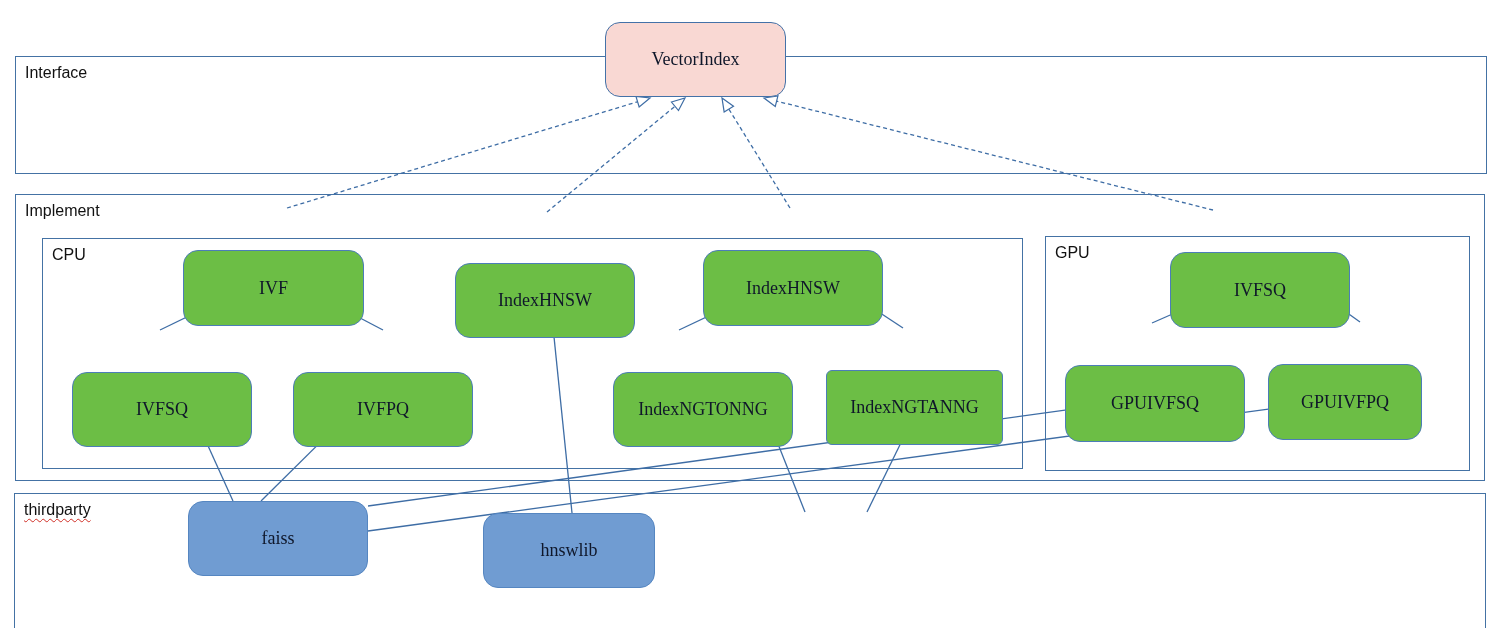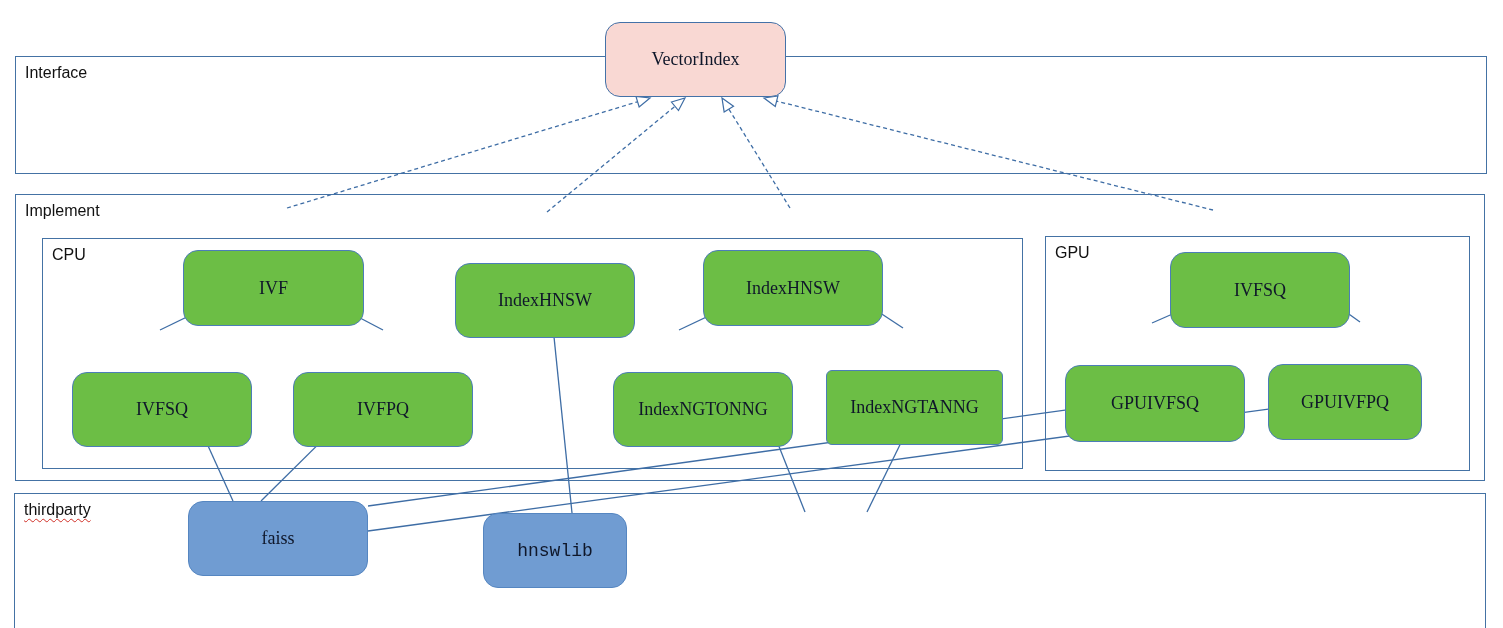--- a/index.html
+++ b/index.html
@@ -177,16 +177,16 @@
     </div>
     <div class="node impl" style="left: 1065px; top: 323px; width: 180px; height: 77px; justify-content: center;">
       <span>GPUIVFSQ</span>
     </div>
     <div class="node impl" style="left: 1268px; top: 322px; width: 154px; height: 76px;">
       <span>GPUIVFPQ</span>
     </div>
     <div class="node thirdparty" style="left: 188px; top: 501px; width: 180px; height: 75px; text-align: right;">
       <span>faiss</span>
     </div>
-    <div class="node thirdparty" style="left: 483px; top: 513px; width: 144px; height: 75px; font-family: Liberation Mono, monospace;">
+    <div class="node thirdparty" style="left: 483px; top: 513px; width: 172px; height: 75px;">
       <span>hnswlib</span>
     </div>
   </div>
 
 </body></html>

